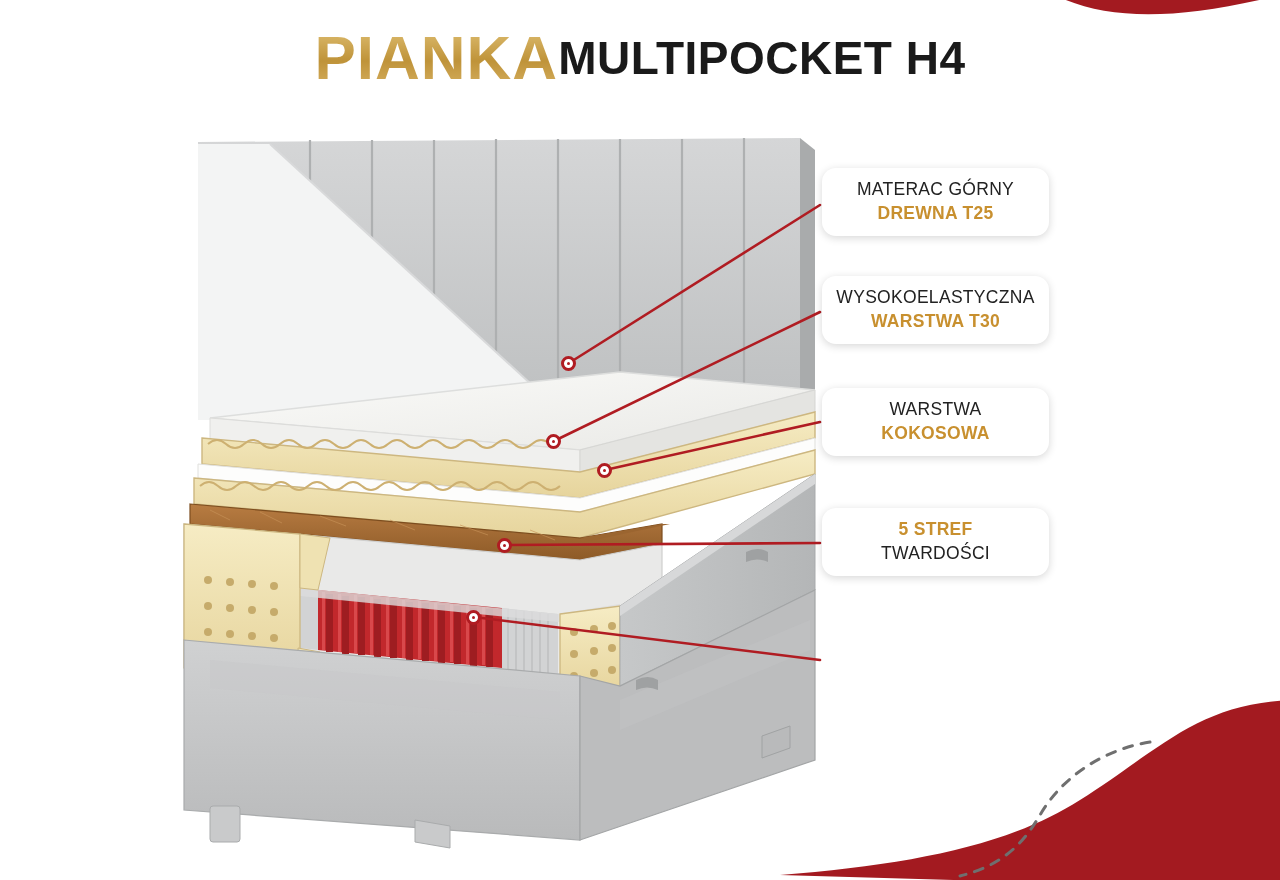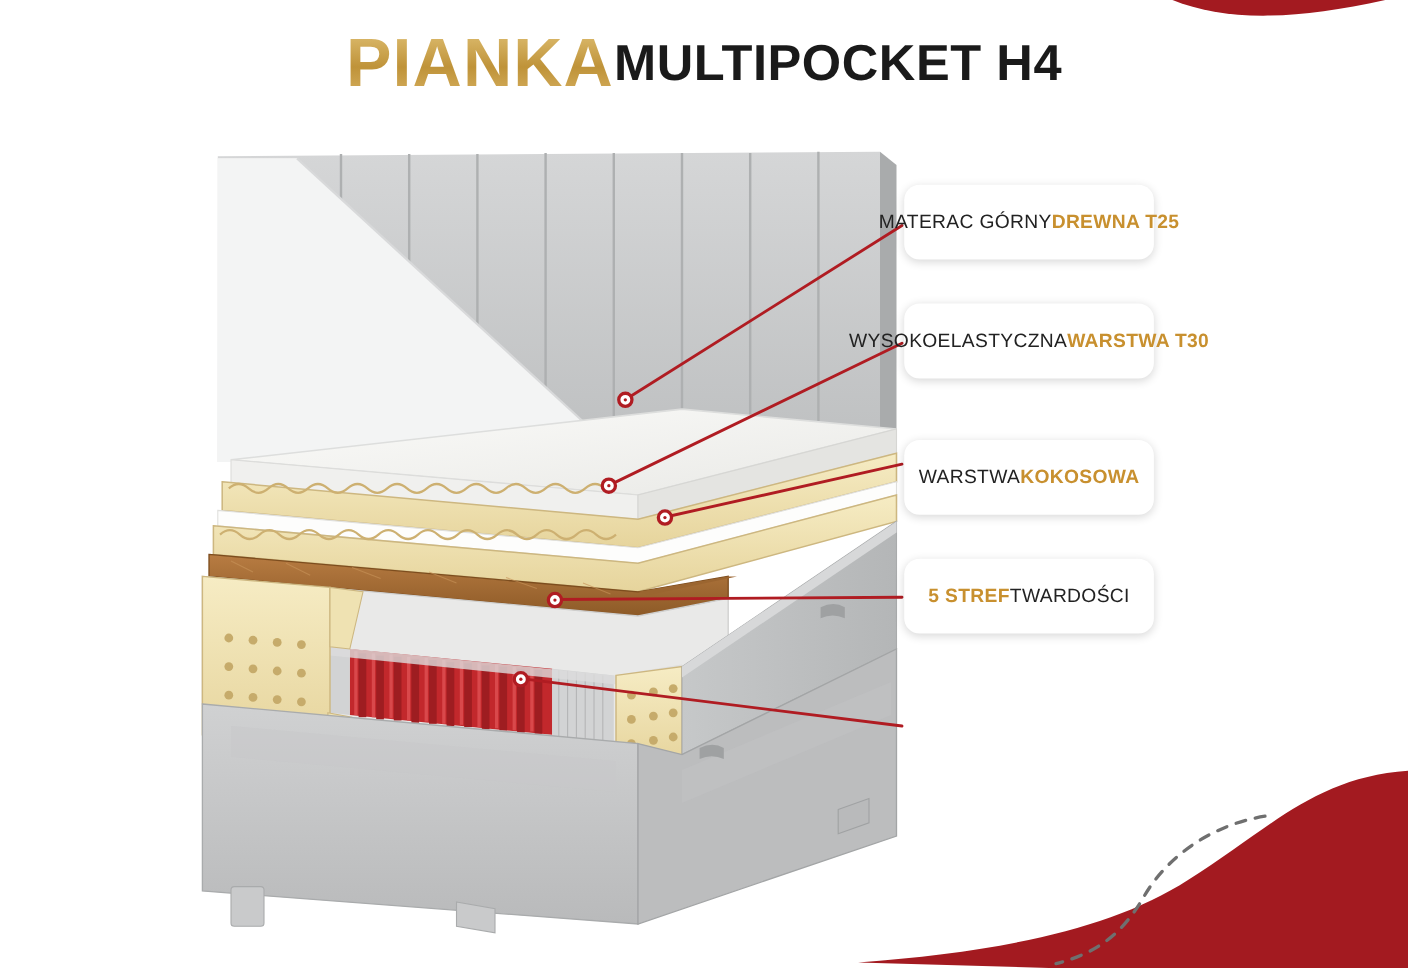--- a/index.html
+++ b/index.html
@@ -53,41 +53,41 @@
   }
 
   
   .callout {
     position: absolute;
     background: #ffffff;
     border-radius: 14px;
     box-shadow: 0 2px 9px rgba(0,0,0,0.16);
     text-align: center;
     display: flex;
-    flex-direction: row;
+    flex-direction: column;
     justify-content: center;
     align-items: center;
     padding: 10px 14px;
     box-sizing: border-box;
   }
   .callout .ln {
     font-size: 17.5px;
     color: #222222;
     line-height: 1.35;
     letter-spacing: 0.3px;
     white-space: nowrap;
   }
   .callout .ln.accent {
     color: #c8902f;
     font-weight: bold;
   }
 
   #callout-0 { left: 822px; top: 168px;  width: 227px; height: 68px; }
   #callout-1 { left: 822px; top: 276px;  width: 227px; height: 68px; }
-  #callout-2 { left: 822px; top: 400px;  width: 227px; height: 68px; }
+  #callout-2 { left: 822px; top: 388px;  width: 227px; height: 68px; }
   #callout-3 { left: 822px; top: 508px;  width: 227px; height: 68px; }
   #callout-4 { left: 822px; top: 624px;  width: 227px; height: 68px; }
 
   
   .marker {
     position: absolute;
     width: 15px;
     height: 15px;
     border-radius: 50%;
     background: #ffffff;

